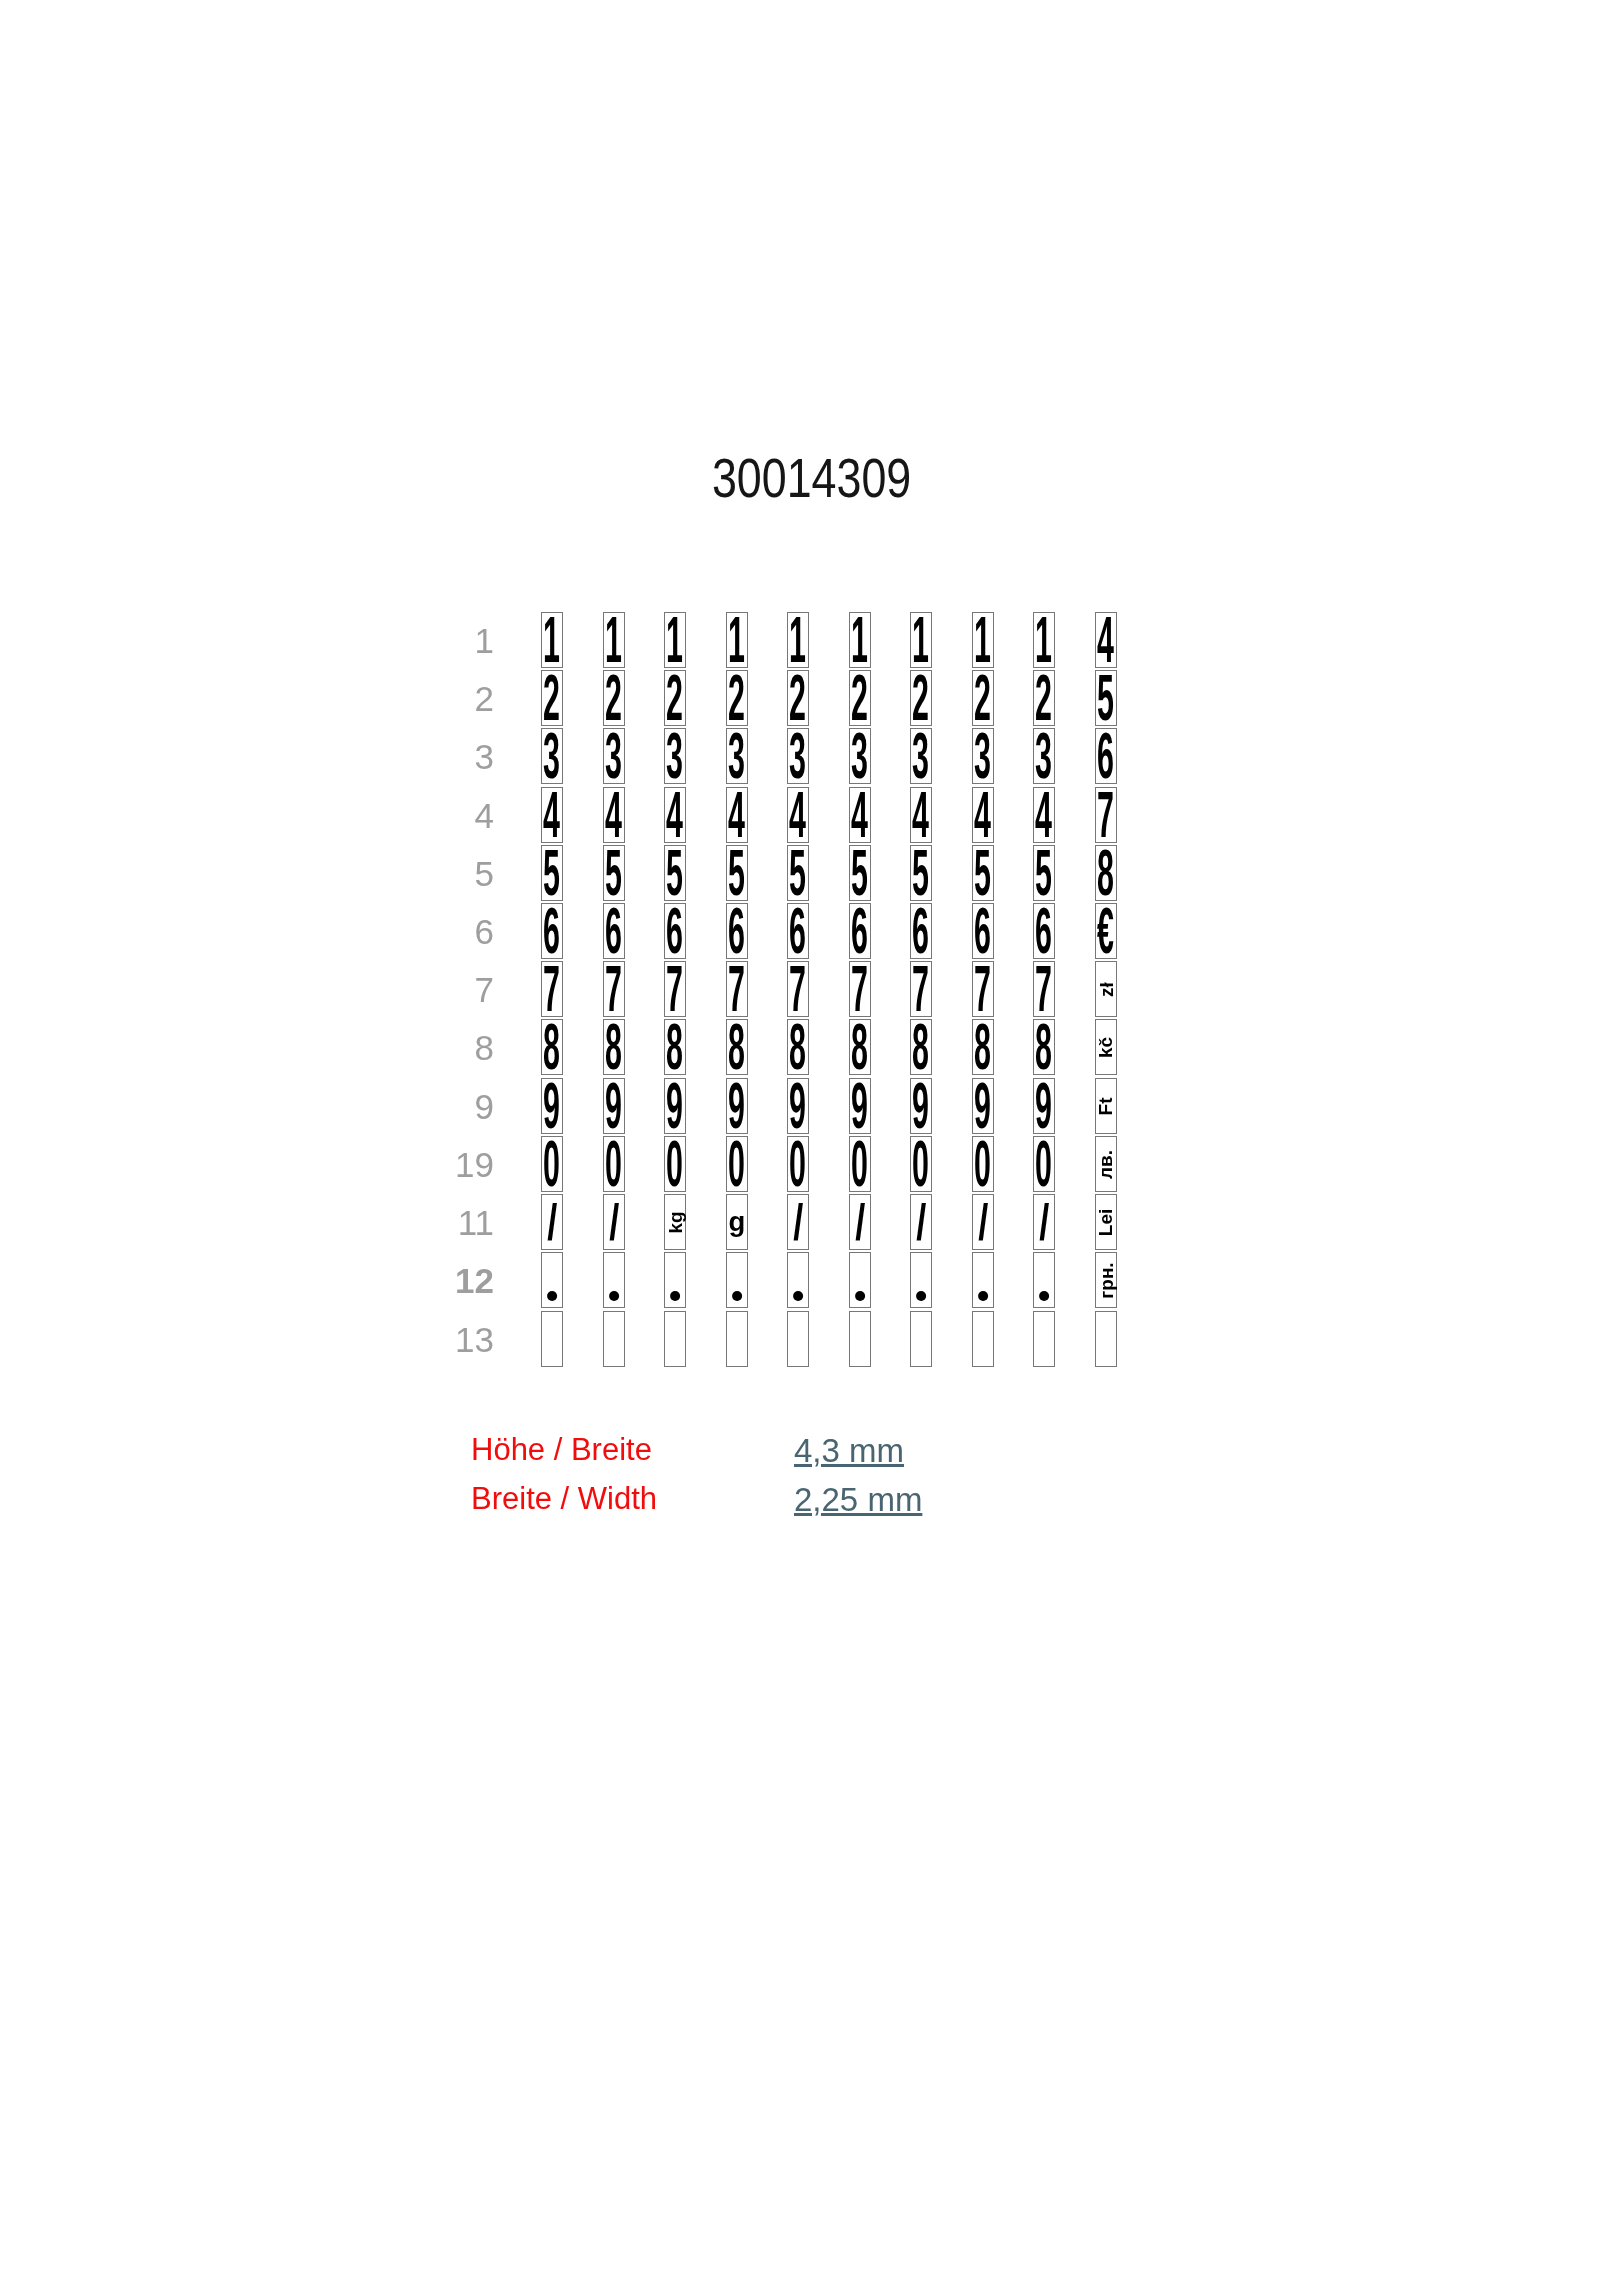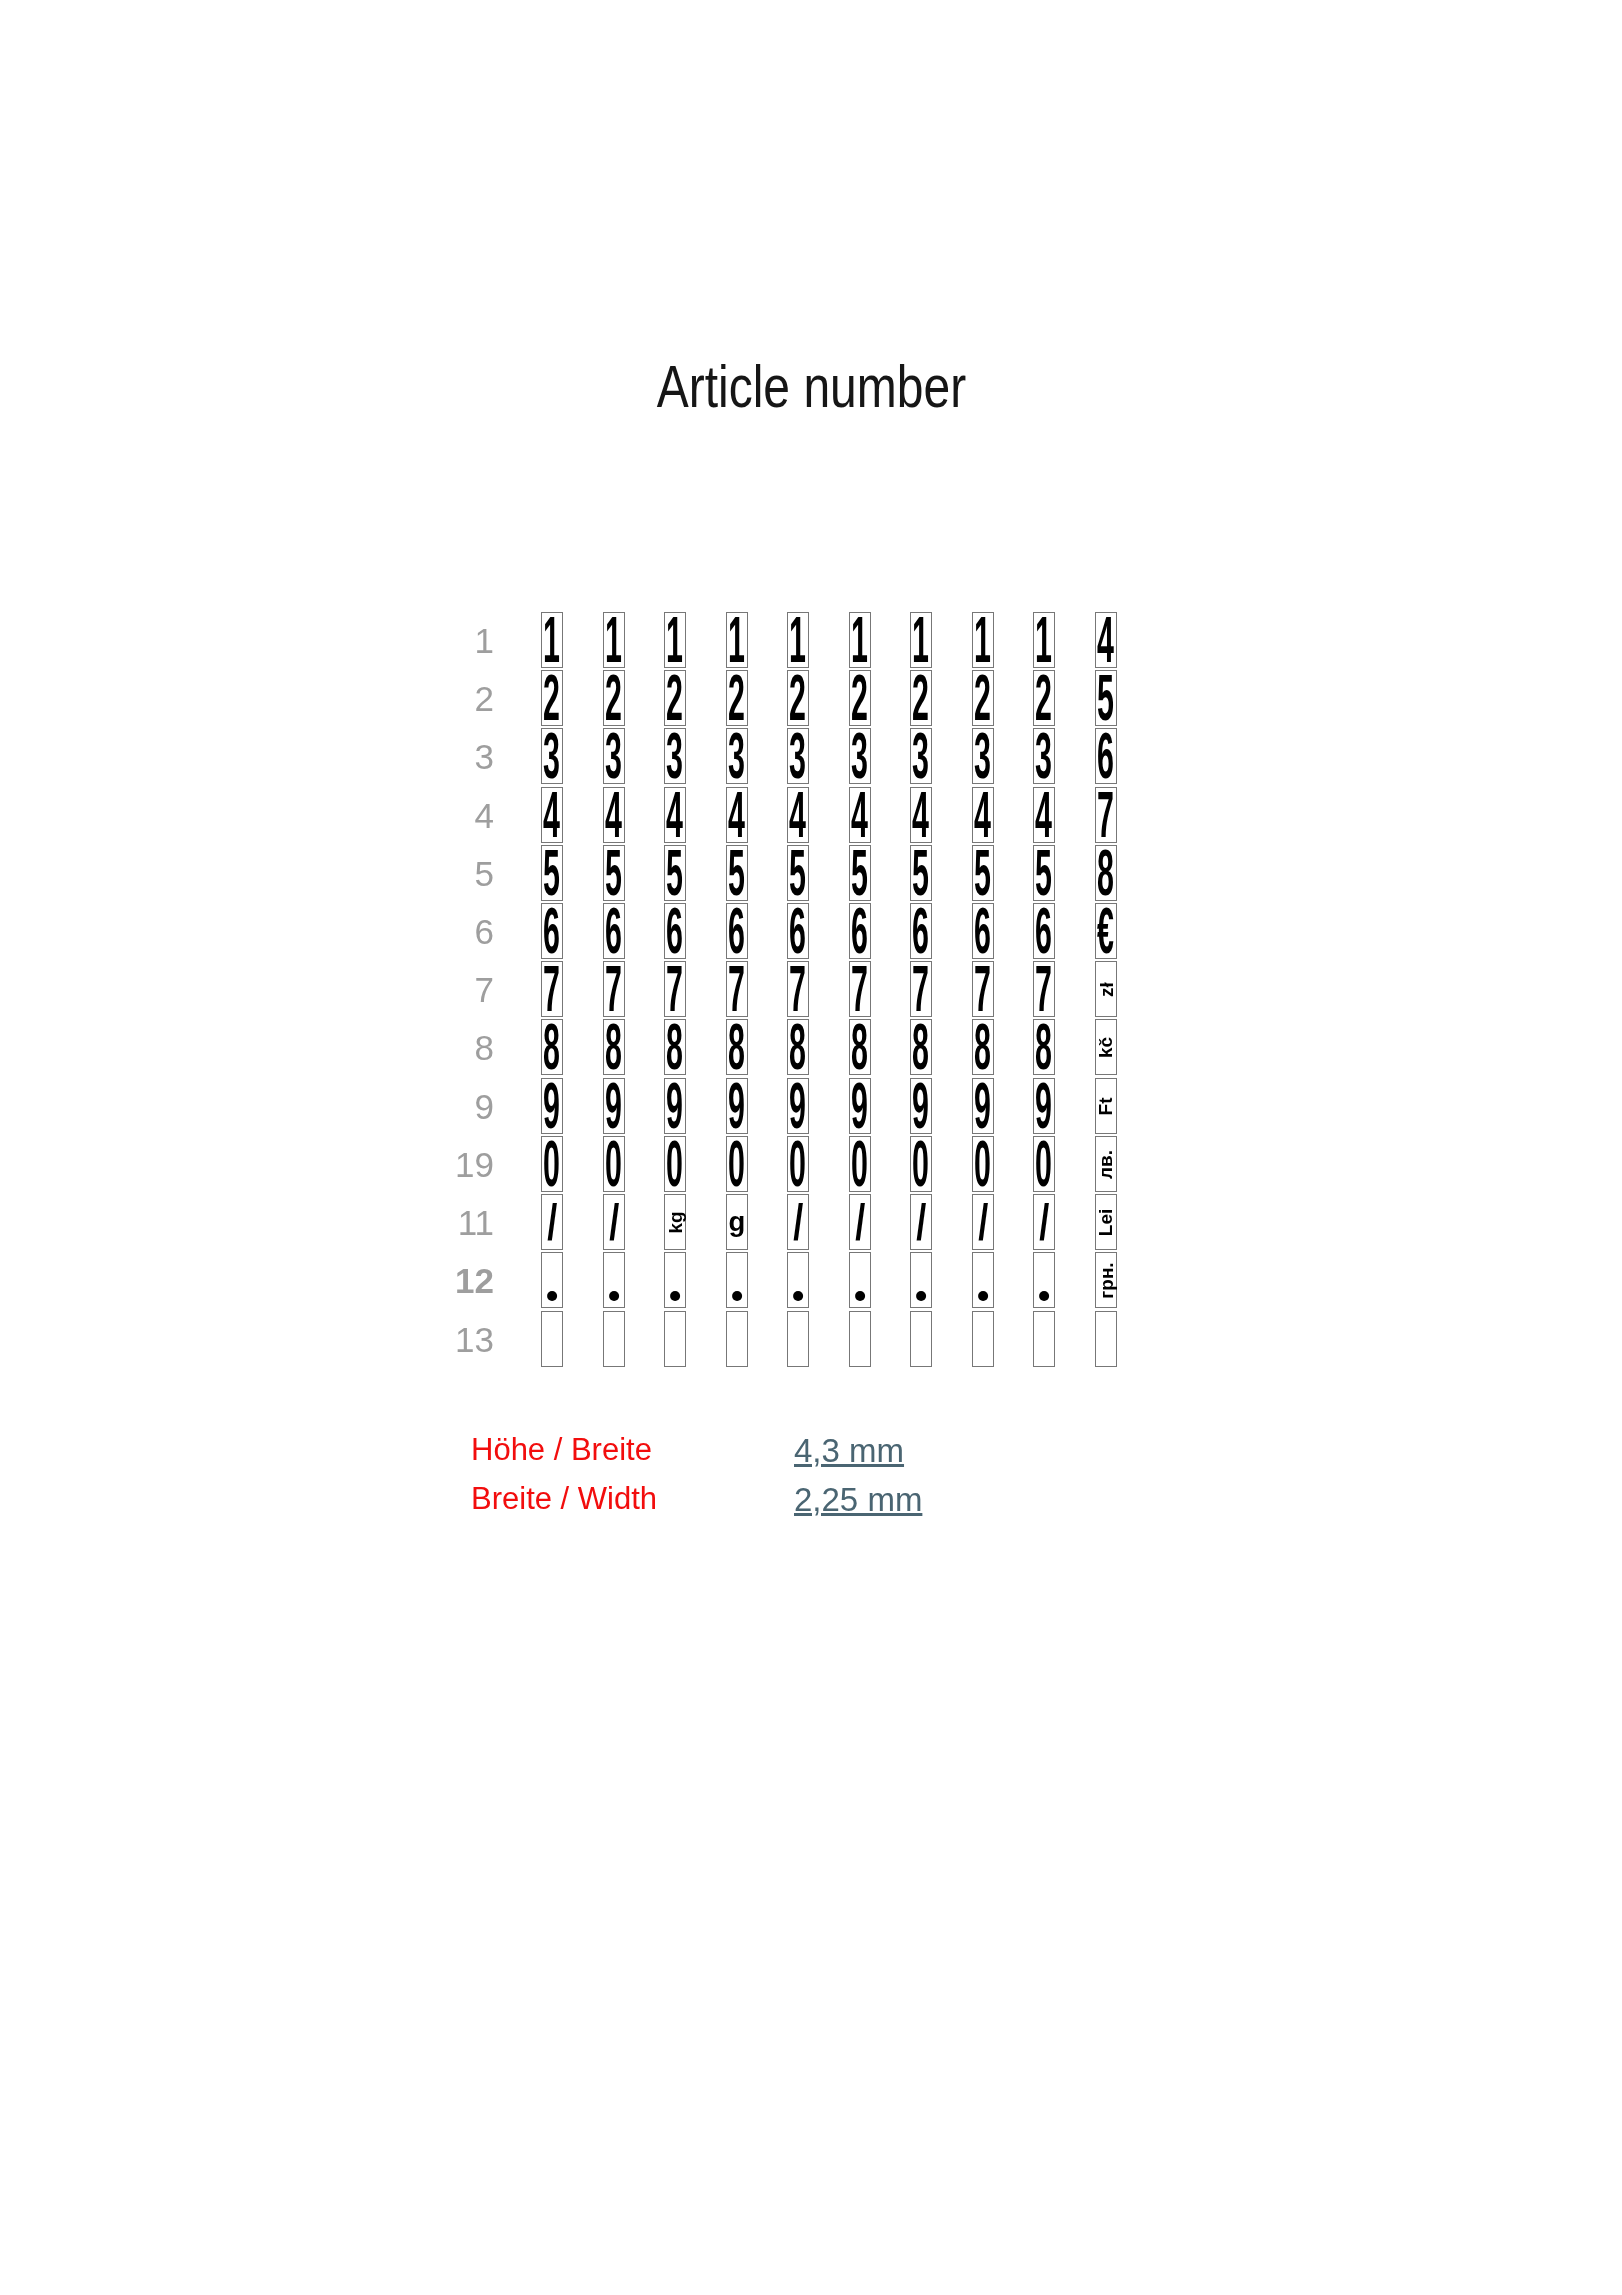--- a/index.html
+++ b/index.html
@@ -36,24 +36,24 @@
   .spec-value{position:absolute;left:794px;font-size:33px;line-height:1;
          color:var(--value-slate,#4a6572);text-decoration:underline;}
   .spec-row1{top:1434px;}
   .spec-row2{top:1483px;}
 </style>
 </head>
 <body>
 
 <div class="page">
 
-  <div class="title">
-    <span>Article number</span>
+
+  <div class="subtitle">
+    <span>30014309</span>
   </div>
-
 
   <div id="grid">
       <div class="row-label" style="top: 612px;">1</div>
       <div class="row-label" style="top: 670px;">2</div>
       <div class="row-label" style="top: 728px;">3</div>
       <div class="row-label" style="top: 787px;">4</div>
       <div class="row-label" style="top: 845px;">5</div>
       <div class="row-label" style="top: 903px;">6</div>
       <div class="row-label" style="top: 961px;">7</div>
       <div class="row-label" style="top: 1019px;">8</div>

